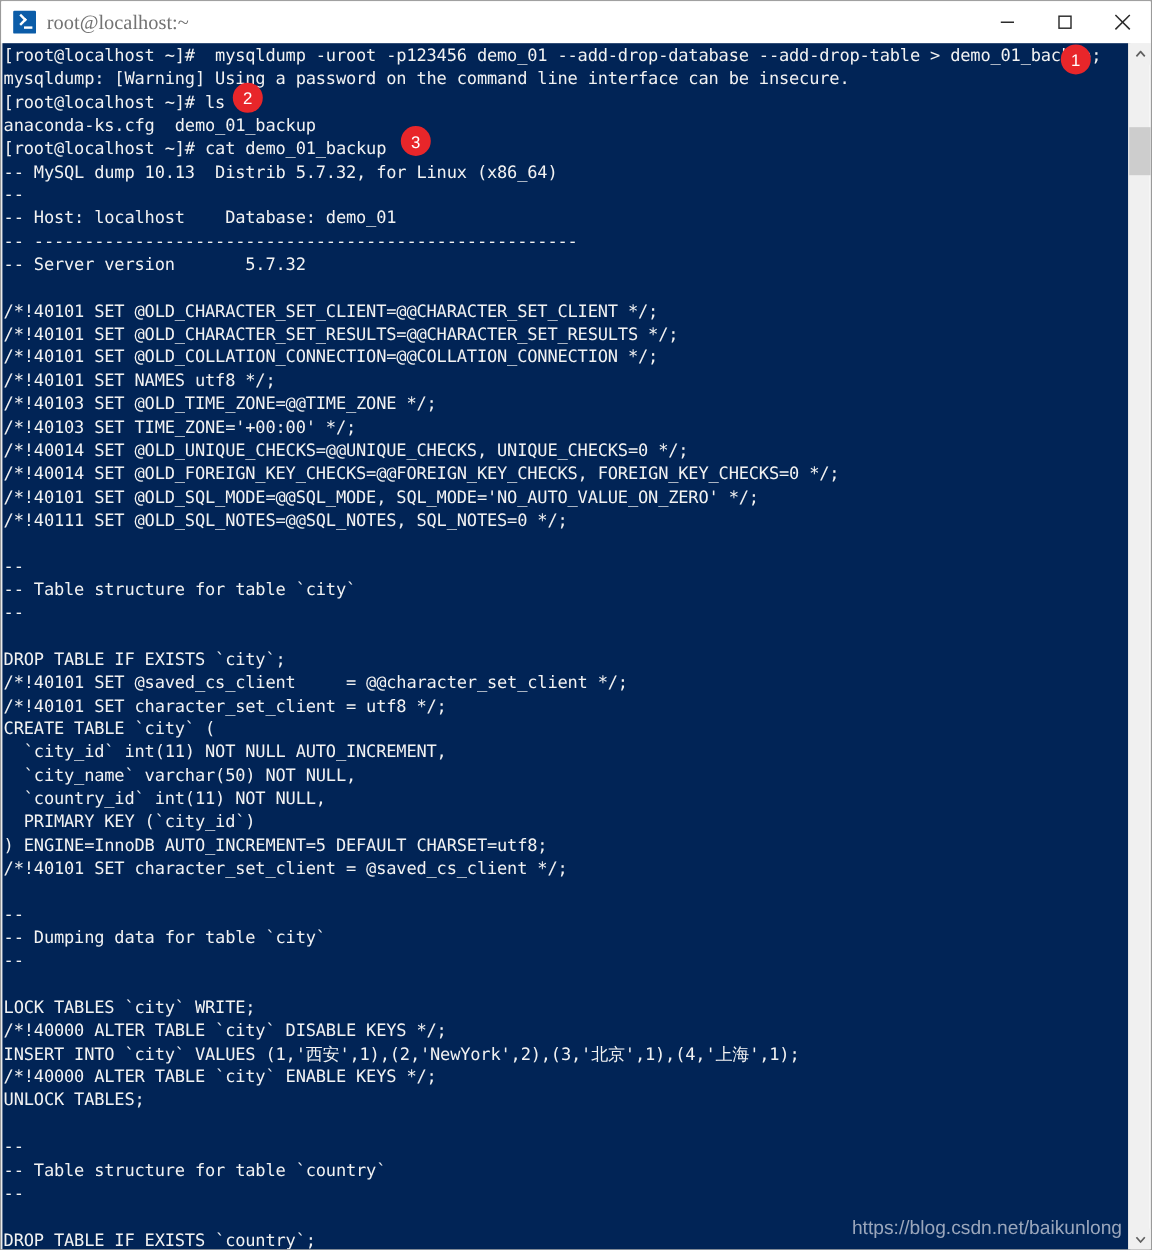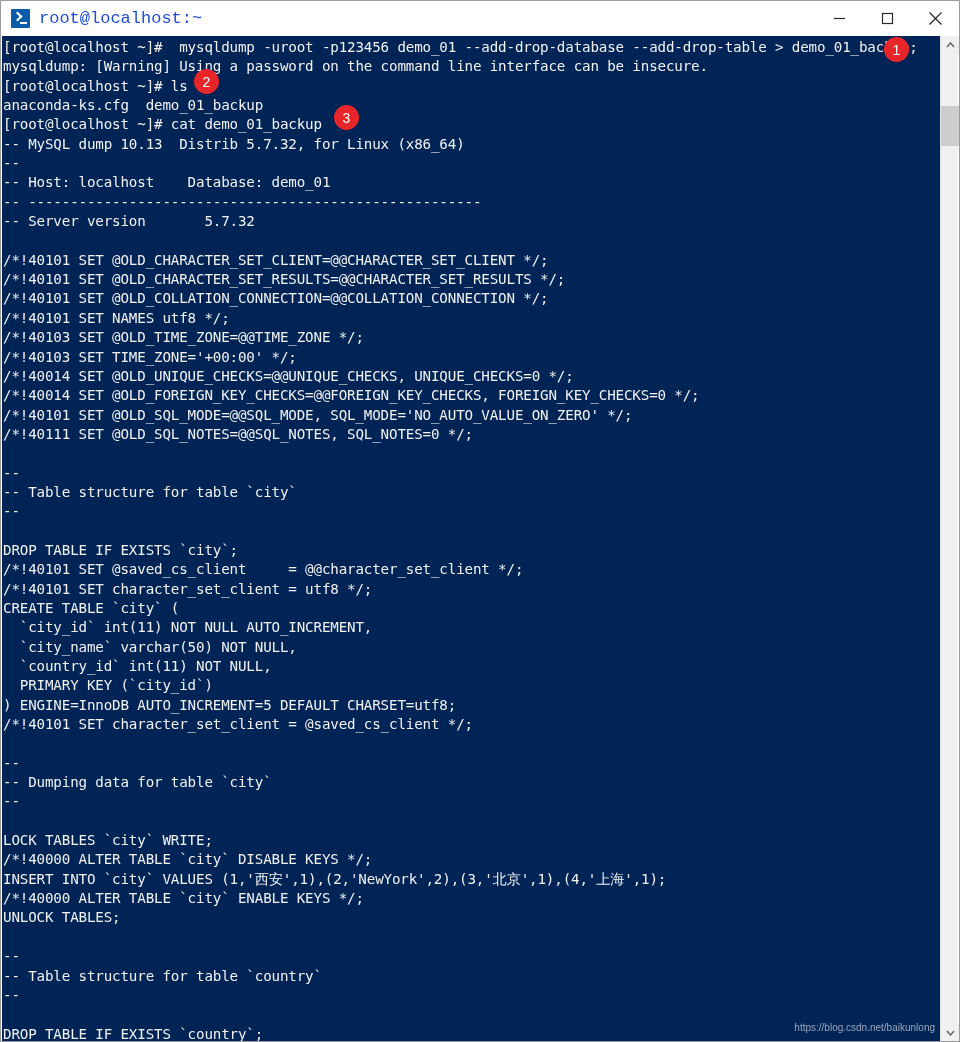--- a/index.html
+++ b/index.html
@@ -54,22 +54,22 @@
     transform: rotate(45deg);
   }
   #app-icon .ul {
     position: absolute;
     left: 9px; bottom: 4px;
     width: 7px; height: 2px;
     background: #ffffff;
   }
   #title-text {
     font-size: 17px;
-    color: #1d4ed8;
-    font-family: Liberation Mono, monospace;
+    color: #737373;
+    font-family: Liberation Serif, serif;
     white-space: nowrap;
     letter-spacing: 0px;
   }
 
   .winbtn {
     width: 48px; height: 34px;
     display: flex;
     align-items: center;
     justify-content: center;
     background: transparent;
@@ -146,21 +146,21 @@
   #badge-1 { left: 883px; top: 36px; }
   #badge-2 { left: 193px; top: 68px; }
   #badge-3 { left: 333px; top: 104px; }
 
   
   #watermark {
     position: absolute;
     right: 24px;
     bottom: 8px;
     color: #9aa6bb;
-    font-size: 10px;
+    font-size: 16px;
     font-family: "Liberation Sans", sans-serif;
     z-index: 15;
     white-space: nowrap;
   }
 </style>
 </head>
 <body>
 
 <div id="window">
 

